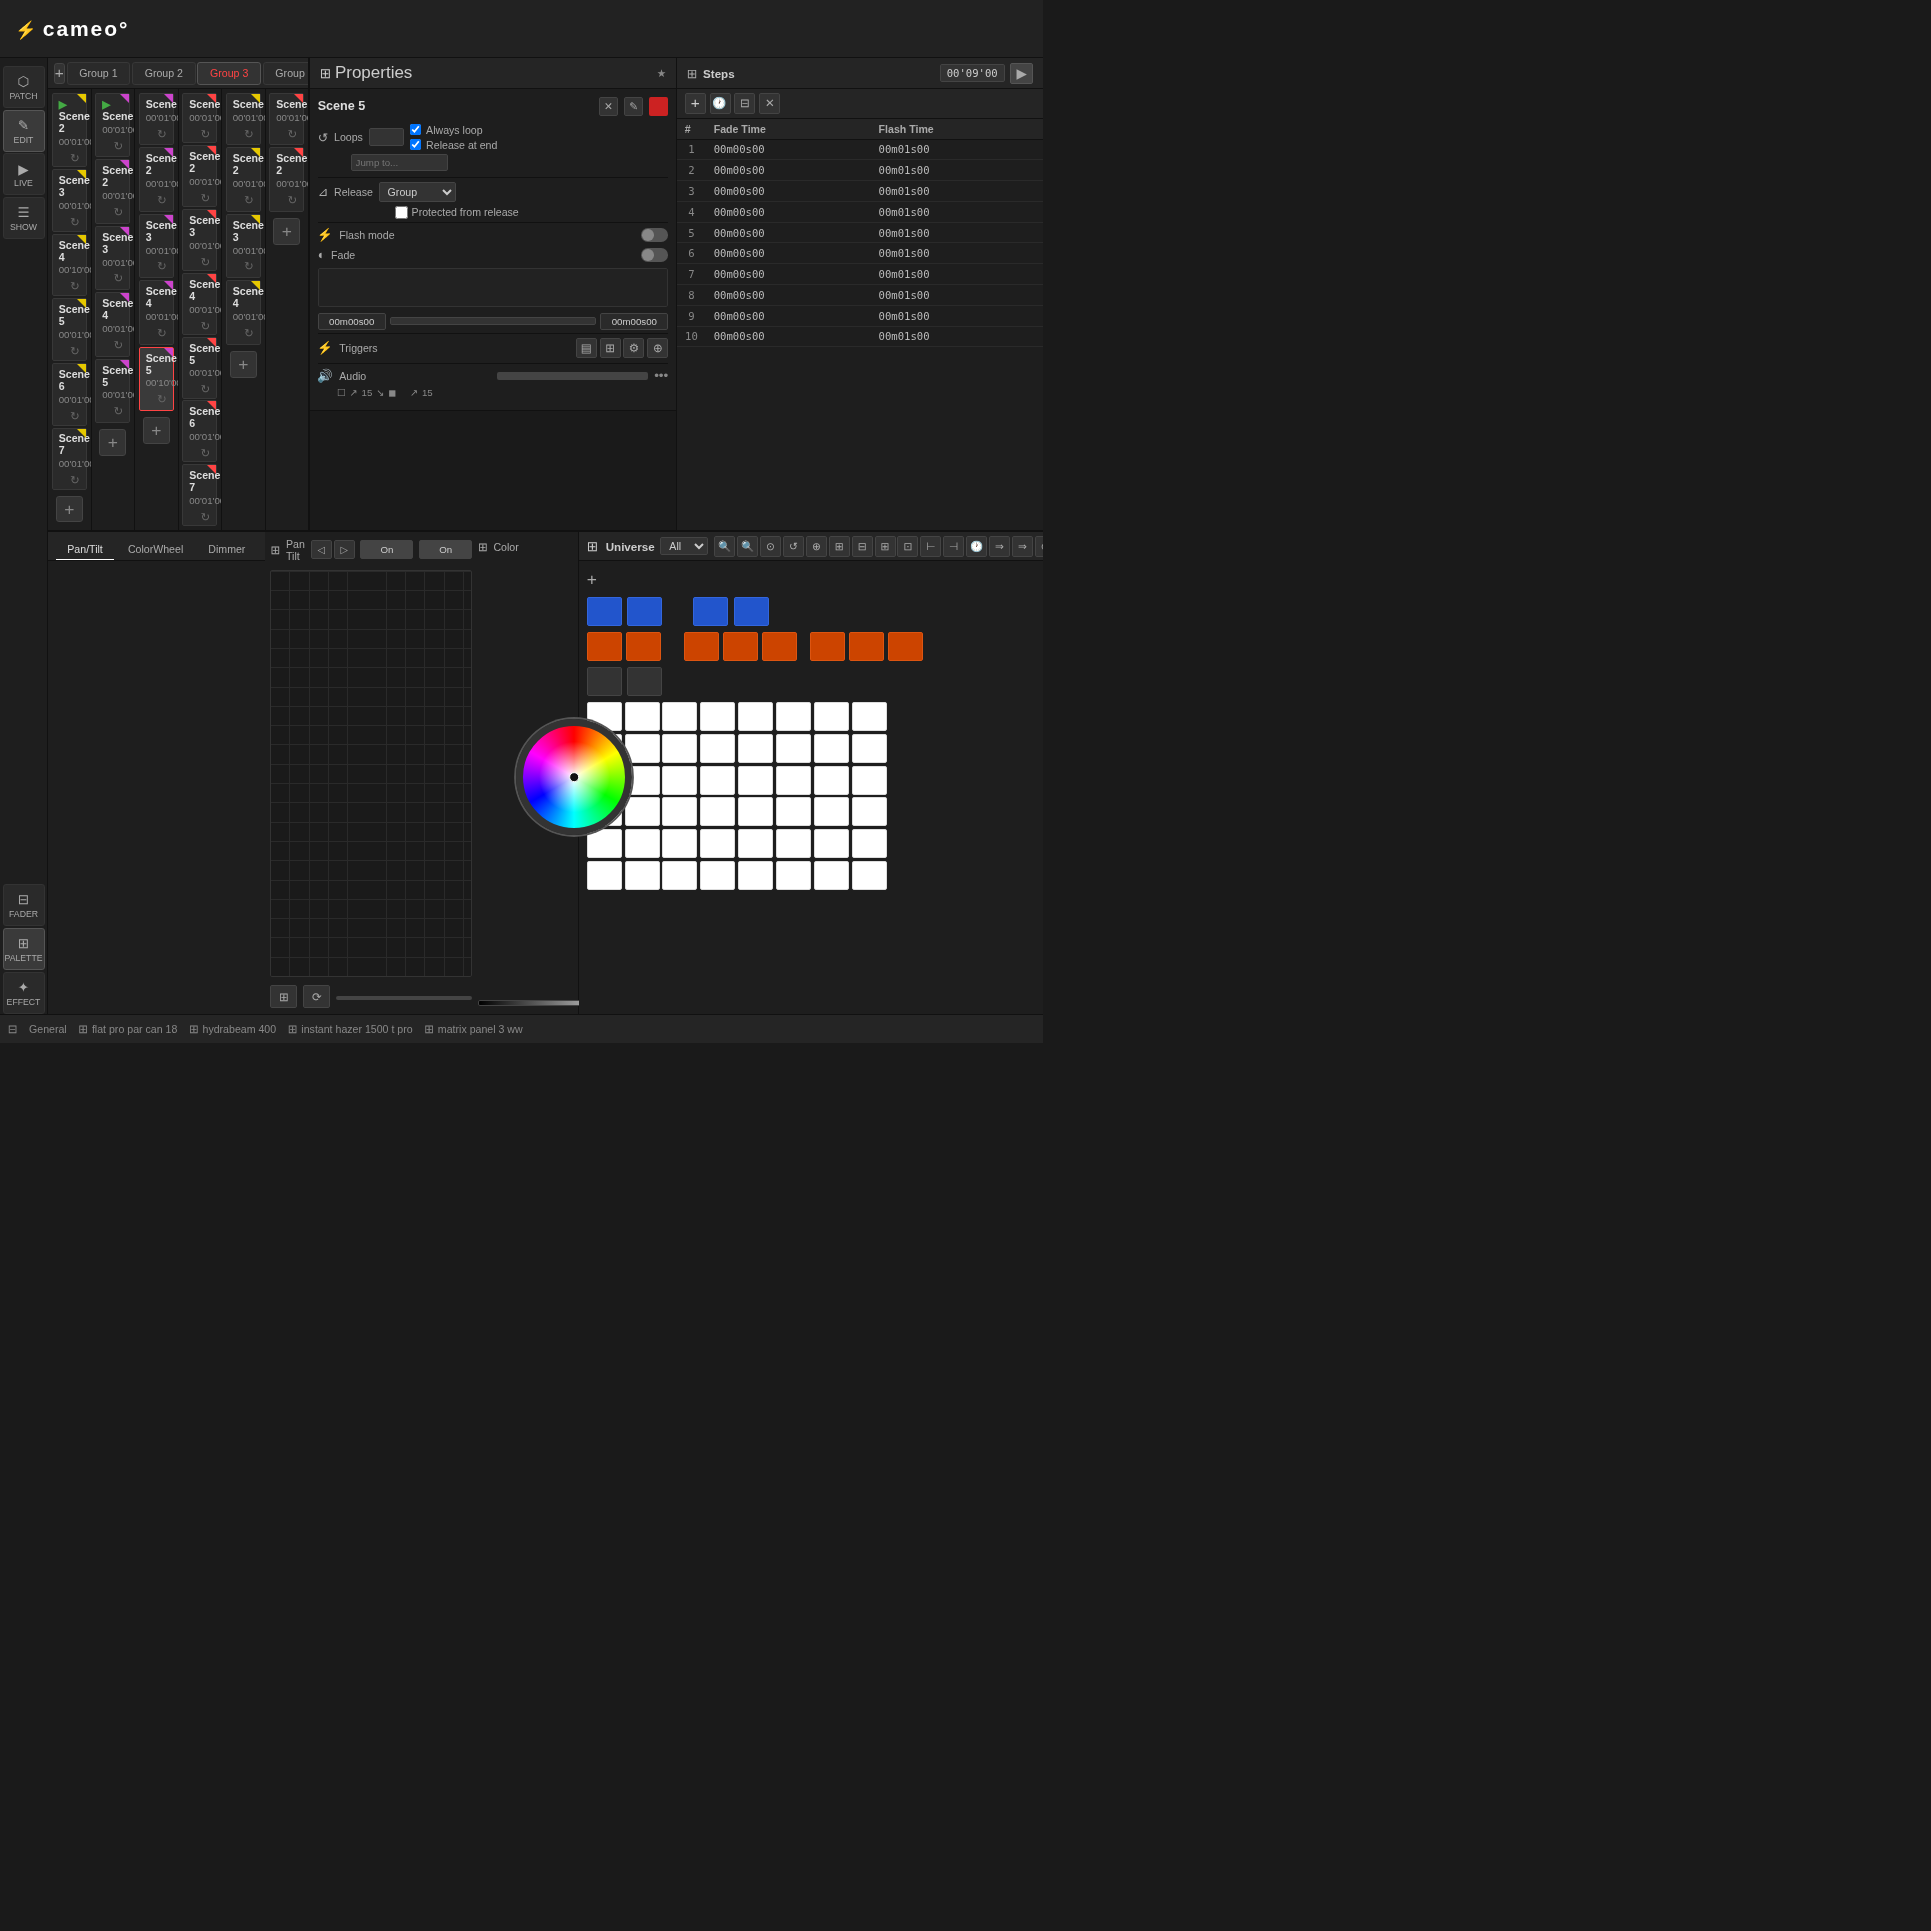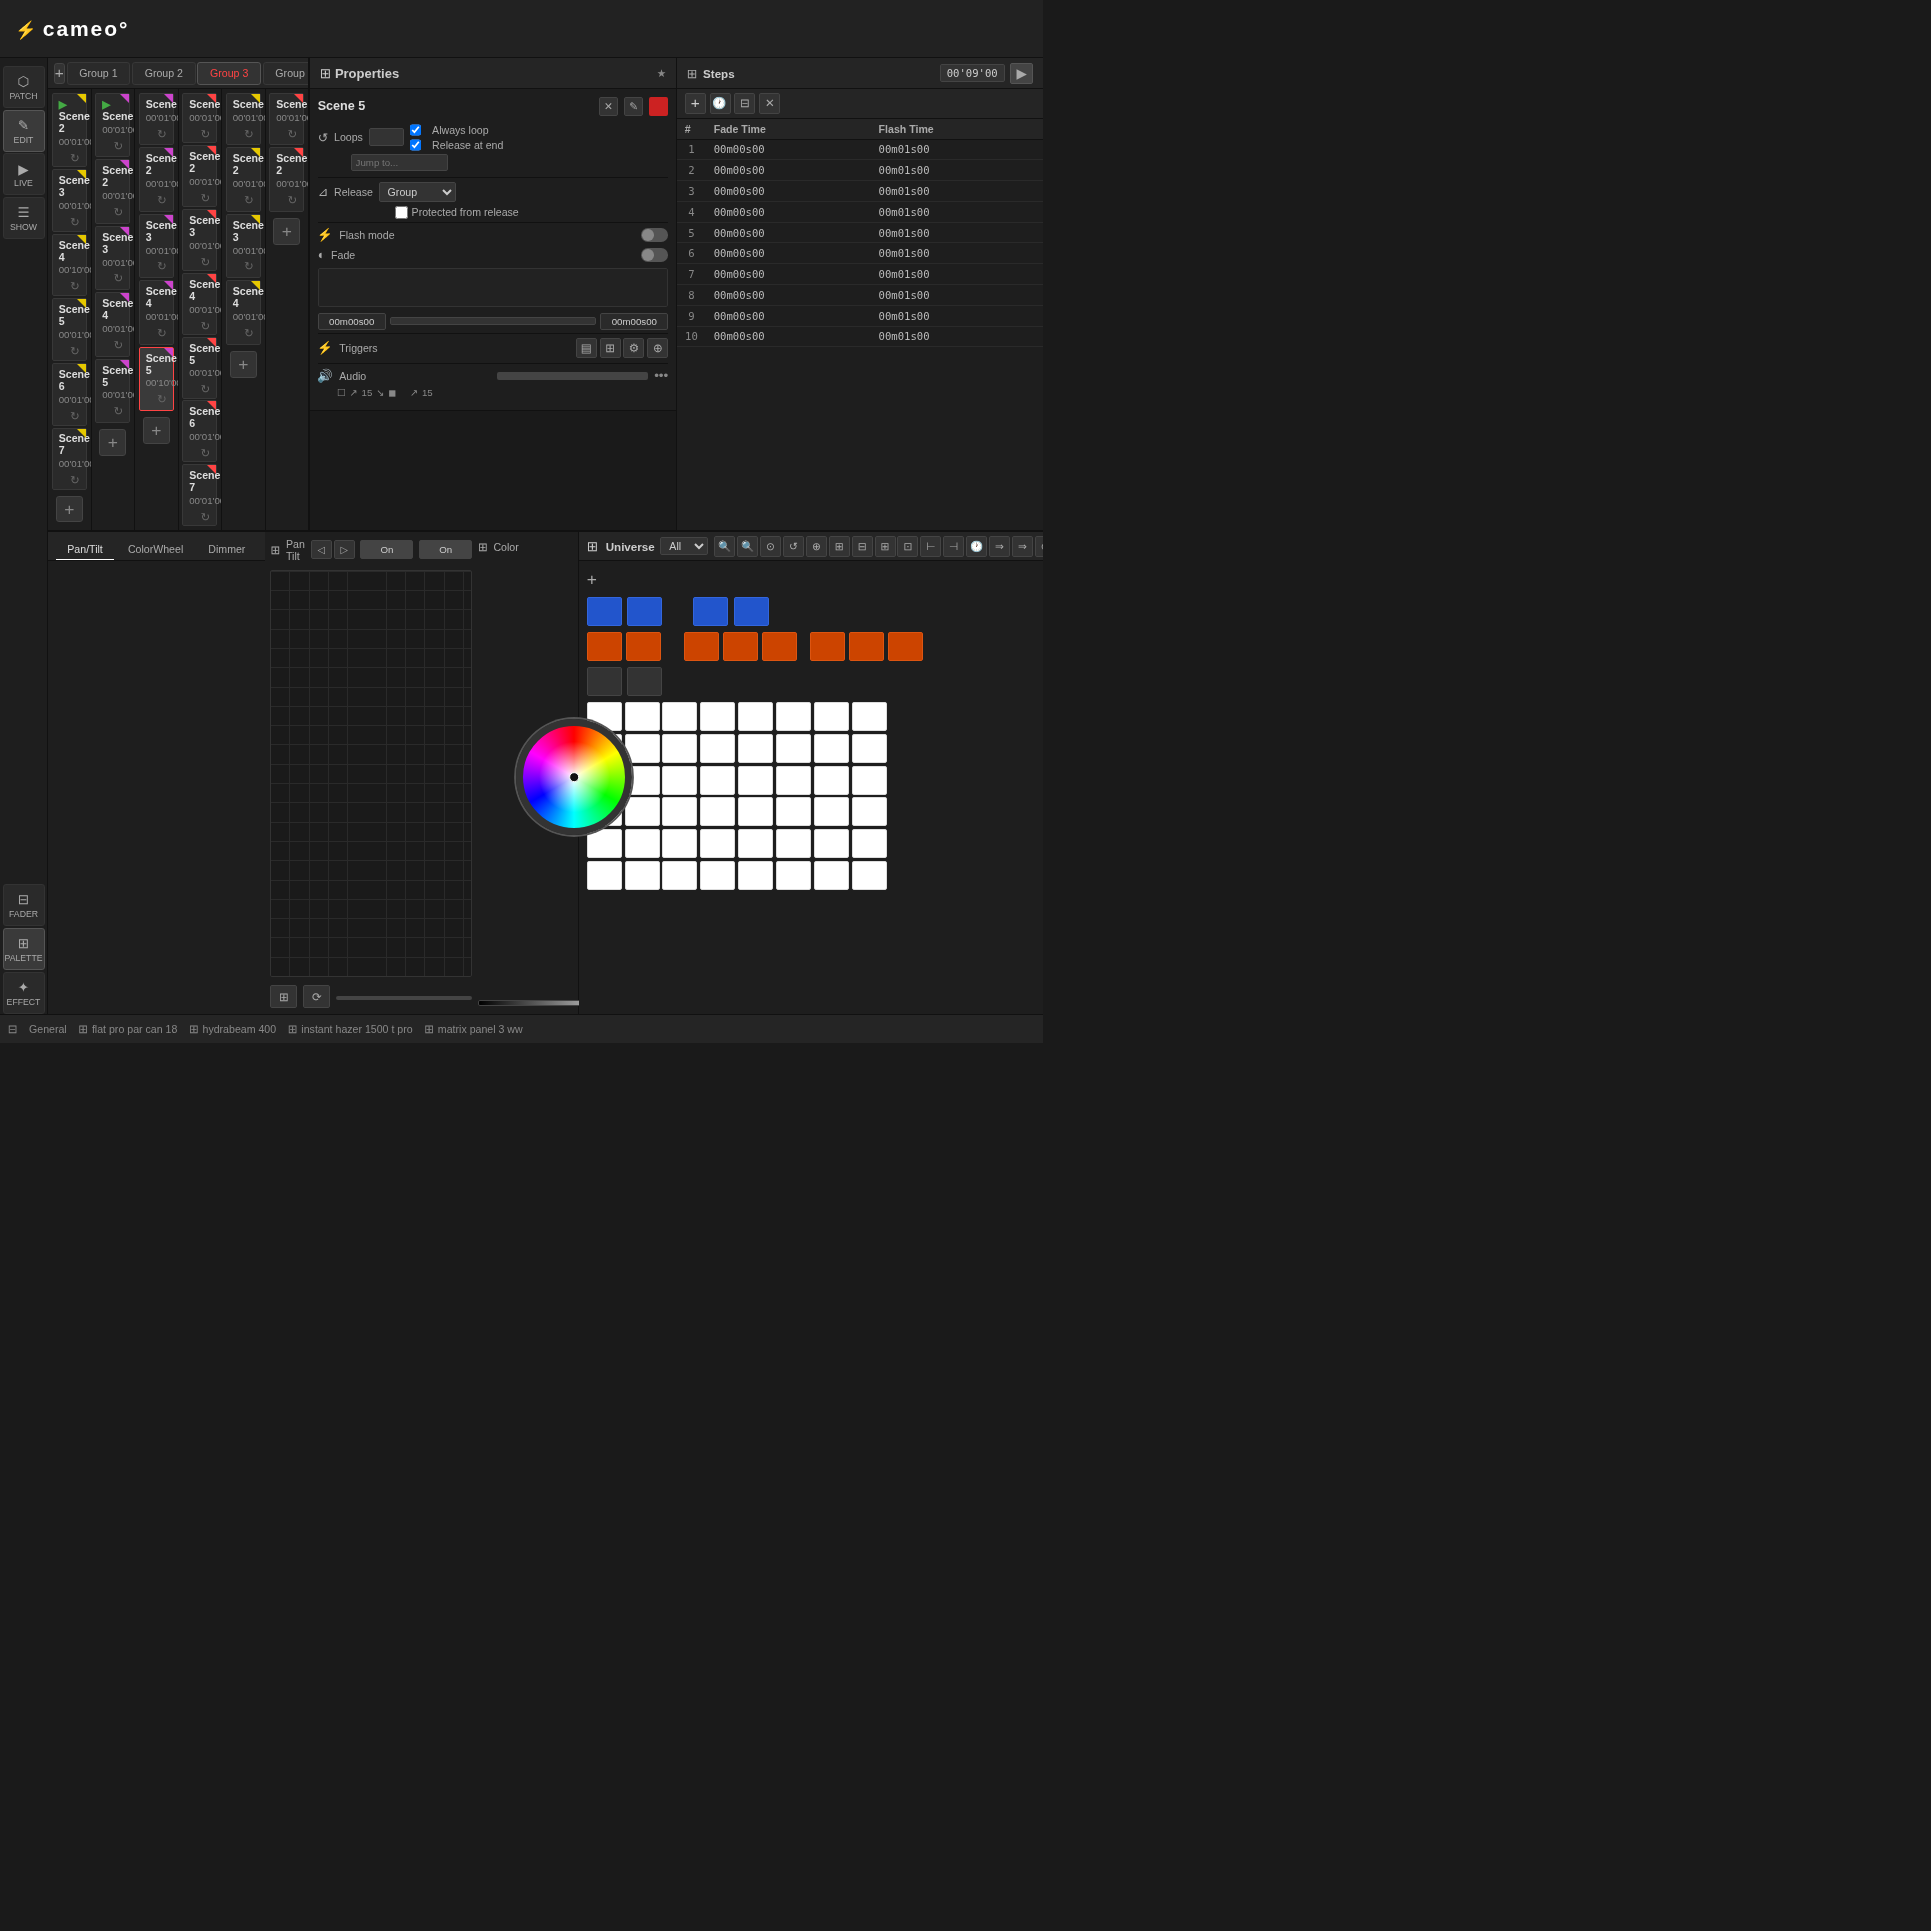--- a/index.html
+++ b/index.html
@@ -197,23 +197,23 @@
 
     .panel-header {
       display: flex;
       align-items: center;
       background: #252525;
       border-bottom: 1px solid #111;
       height: 31px;
       padding: 0 9.7px;
     }
     .panel-header .panel-title {
-      font-size: 13px;
+      font-size: 17px;
       color: #ccc;
-      font-weight: bold;
+      font-weight: normal;
       flex: 1;
     }
     .panel-header .star-icon { color: #888; margin-left: auto; }
 
     .props-content {
       padding: 7.7px;
       flex: 1;
       overflow-y: auto;
     }
 
@@ -249,21 +249,21 @@
     }
     .loops-icon { color: #aaa; font-size: 12.6px; }
     .loops-label { color: #aaa; font-size: 10.6px; }
     .loops-input {
       width: 35px; height: 17.4px;
       background: #333; border: 1px solid #444;
       color: #ccc; font-size: 9.7px; text-align: center;
       border-radius: 1.9px;
     }
     .checkbox-group { display: flex; flex-direction: column; gap: 2.9px; }
-    .cb-item { display: flex; align-items: flex-end; gap: 11px; font-size: 10.6px; color: #aaa; }
+    .cb-item { display: flex; align-items: flex-start; gap: 5px; font-size: 10.6px; color: #aaa; }
     .cb-item input { width: 11.6px; height: 11.6px; }
 
     .release-row {
       display: flex;
       align-items: center;
       gap: 5.8px;
       margin-bottom: 3.9px;
     }
     .release-icon { color: #aaa; font-size: 12.6px; }
     .release-label { color: #aaa; font-size: 10.6px; }

